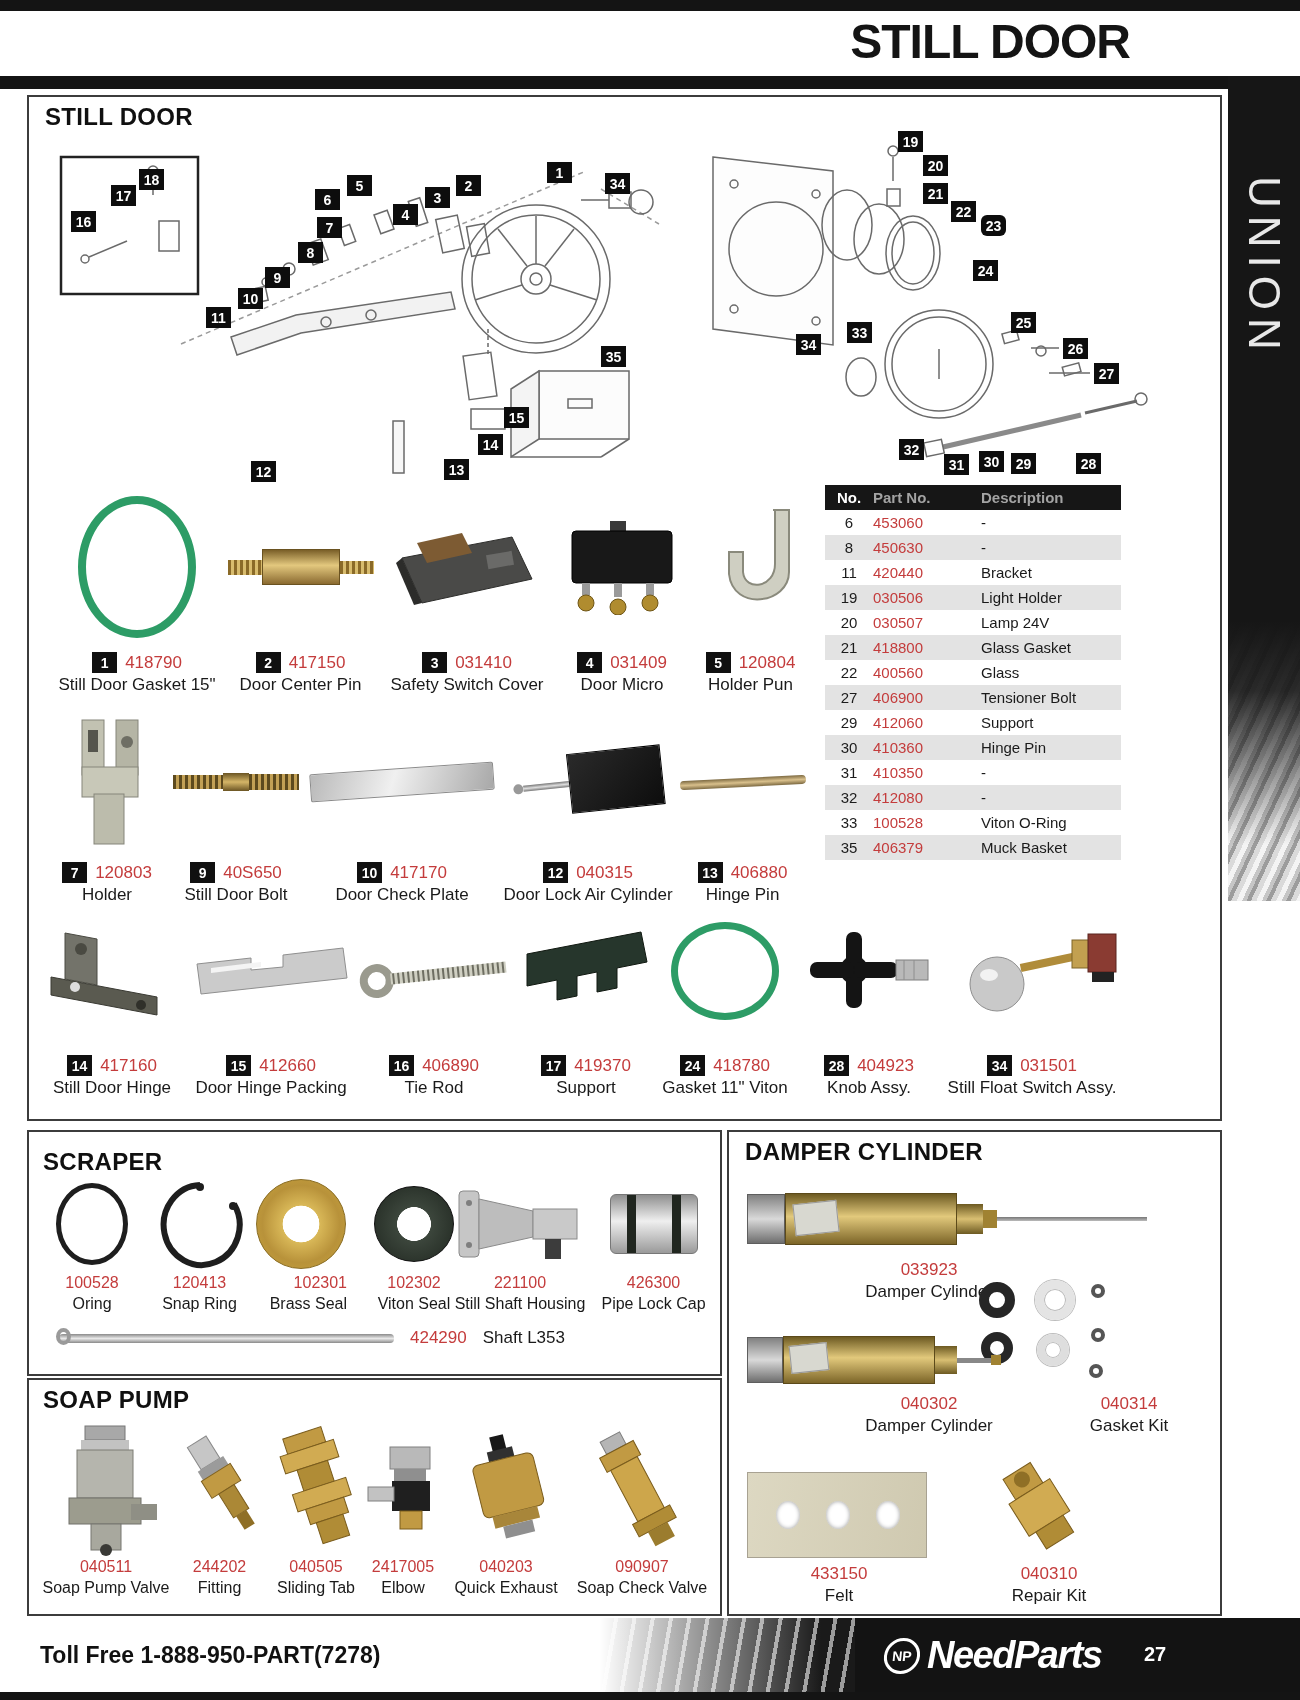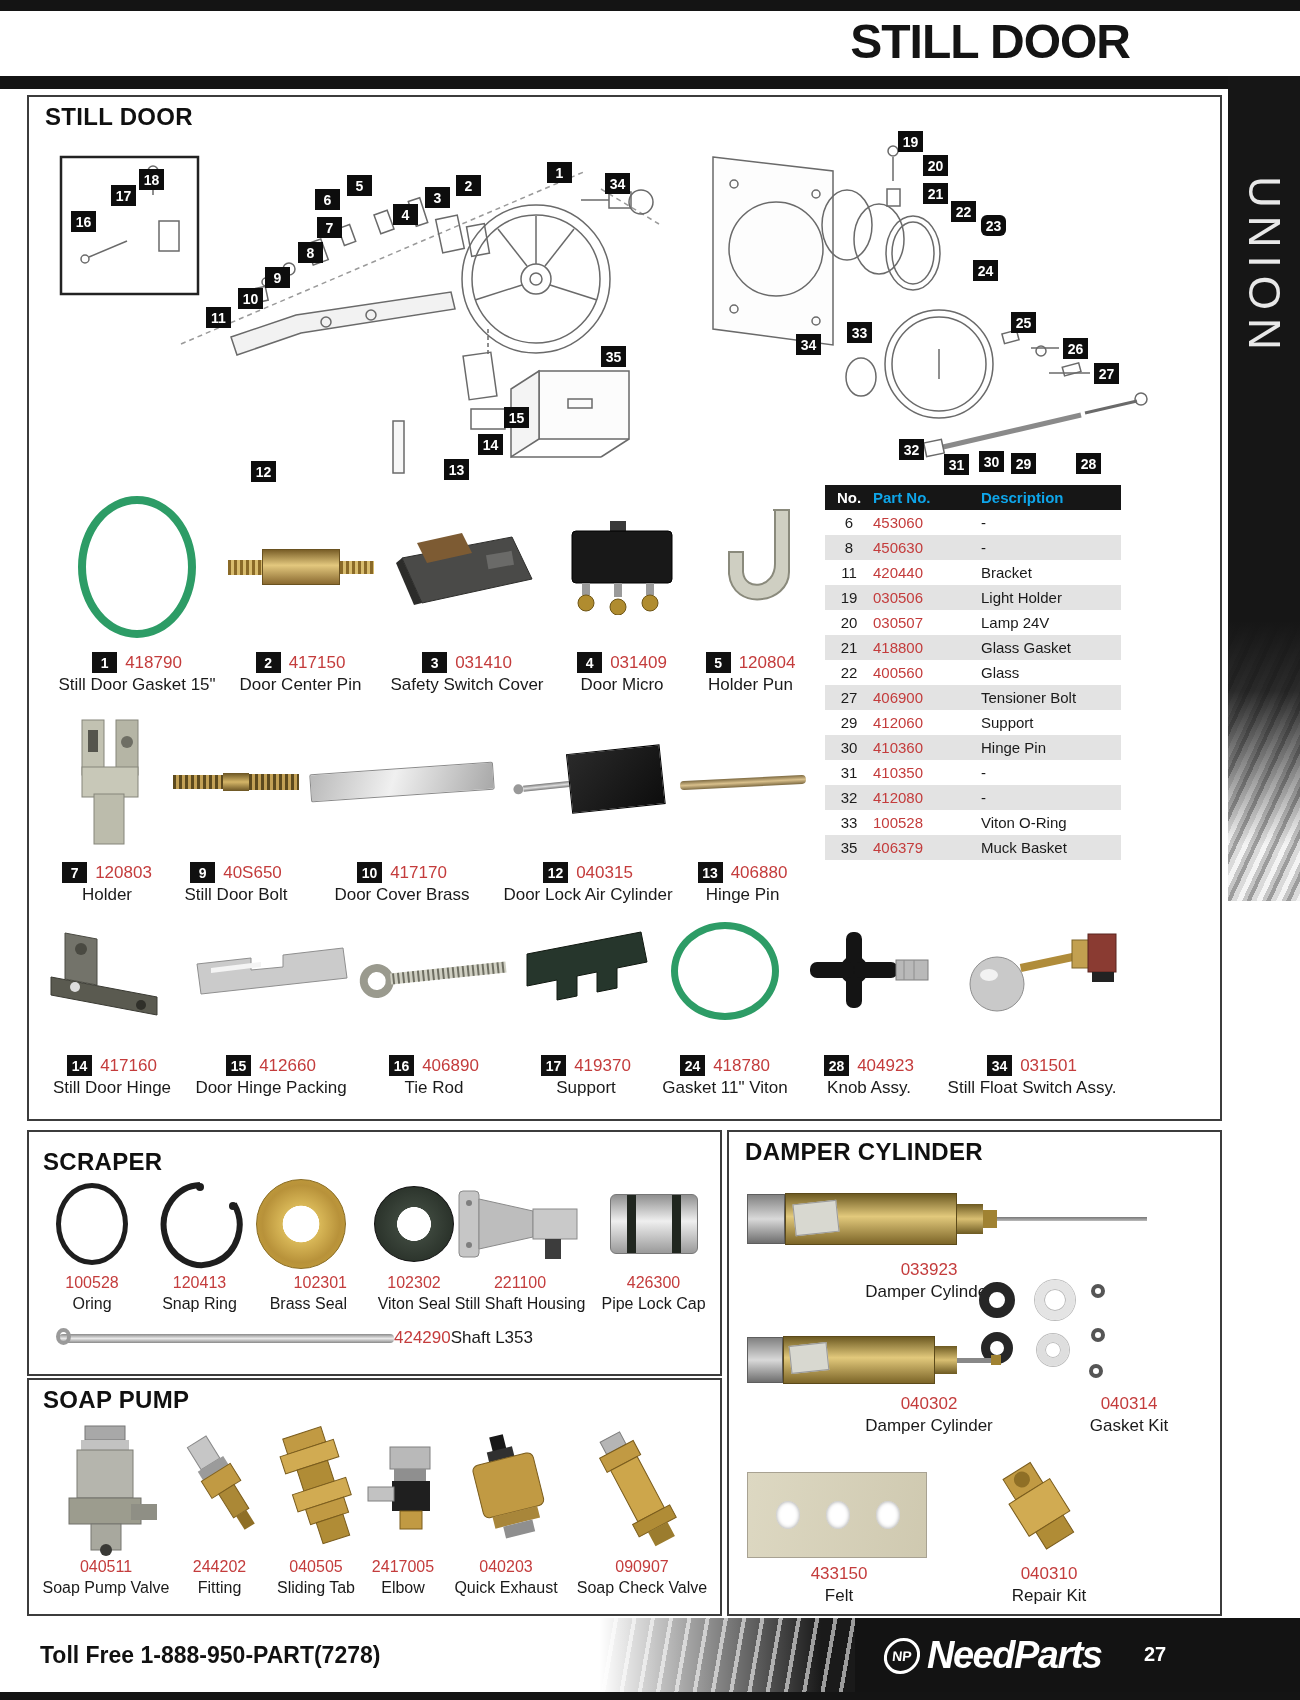--- a/index.html
+++ b/index.html
@@ -35,21 +35,21 @@
   .pdesc{font-size:17px;color:#1a1a1a;margin-top:3px;line-height:1.1;}
   .small .pn{font-size:16px;} .small .pdesc{font-size:16px;}
   
   .ptable{position:absolute;left:796px;top:388px;width:296px;font-size:15px;}
   .trow{display:flex;padding:3px 0;line-height:19px;}
   .thead{background:#161616;color:#fff;font-weight:bold;}
   .shade{background:#e3e3e3;}
   .c1{width:48px;text-align:center;}
   .c2{width:108px;color:#c43c3c;}
   .c3{flex:1;color:#1a1a1a;}
-  .thead .c2,.thead .c3{color:#0ea5e9;}
+  .thead .c2,.thead .c3{color:#a3a3a3;}
   
   .ring{border-radius:50%;box-sizing:border-box;}
   
   .foot{position:absolute;left:0;top:1618px;width:1300px;height:74px;background:#fff;}
   .foot-stripe{position:absolute;left:600px;top:0;width:260px;height:74px;
     background:linear-gradient(to right,#fff 0,rgba(255,255,255,0) 85%),
     repeating-linear-gradient(100deg,#1a1a1a 0 14px,#9c9c9c 14px 18px);}
   .foot-black{position:absolute;left:855px;top:0;width:445px;height:74px;background:#131313;}
   .tollfree{position:absolute;left:40px;top:0;height:74px;display:flex;align-items:center;
     font-size:23px;font-weight:bold;color:#111;}
@@ -379,21 +379,21 @@
       <div class="pdesc">Still Door Bolt</div>
     </div>
     <div class="part" style="left:278px;top:605px;width:190px;">
       <div class="pimg" style="height:160px;">
         <div style="width:182px;height:26px;transform:rotate(-4deg);background:linear-gradient(110deg,#b9b9b9,#f0f0f0 45%,#a8a8a8);border:1px solid #8a8a8a;border-radius:2px;"></div>
       </div>
       <div class="pline">
           <span class="badge">10</span>
           <span class="pn">417170</span>
         </div>
-      <div class="pdesc">Door Cover Brass</div>
+      <div class="pdesc">Door Check Plate</div>
     </div>
     <div class="part" style="left:473px;top:605px;width:172px;">
       <div class="pimg" style="height:160px;">
         <div style="display:flex;align-items:center;transform:rotate(-6deg);">
           <div style="width:10px;height:10px;border-radius:50%;background:#999;"></div>
           <div style="width:46px;height:6px;background:linear-gradient(#777,#ddd,#777);"></div>
           <div style="width:92px;height:58px;background:linear-gradient(135deg,#2a2a2a,#0d0d0d);border:1px solid #000;"></div>
         </div>
       </div>
       <div class="pline">
@@ -571,21 +571,21 @@
     <div class="part small" style="left:571px;top:42px;width:107px;">
       <div class="pimg" style="height:100px;">
         <div style="width:86px;height:58px;border-radius:6px;background:linear-gradient(#8f8f8f,#efefef 45%,#9a9a9a);position:relative;border:1px solid #777;">
           <div style="position:absolute;left:16px;top:0;width:9px;height:100%;background:#20261f;"></div>
           <div style="position:absolute;right:16px;top:0;width:9px;height:100%;background:#20261f;"></div>
         </div>
       </div>
       <div class="pn">426300</div>
       <div class="pdesc">Pipe Lock Cap</div>
     </div>
-    <div class="abs" style="left:30px;top:196px;display:flex;align-items:center;gap:0;justify-content:flex-end;">
+    <div class="abs" style="left:30px;top:196px;display:flex;align-items:center;gap:16px;justify-content:flex-end;">
       <div style="width:335px;height:9px;background:linear-gradient(#8a8a8a,#e8e8e8,#8a8a8a);border-radius:4px;position:relative;">
         <div style="position:absolute;left:-3px;top:-6px;width:15px;height:17px;border:4px solid #9a9a9a;border-radius:50%;box-sizing:border-box;"></div>
       </div>
       <span class="pn" style="font-size:17px;">424290</span>
       <span style="font-size:17px;color:#1a1a1a;">Shaft L353</span>
     </div>
   </div>
 
   <div class="box" style="left:27px;top:1378px;width:691px;height:234px;">
     <div class="bhead" style="left:14px;top:6px;">SOAP PUMP</div>

